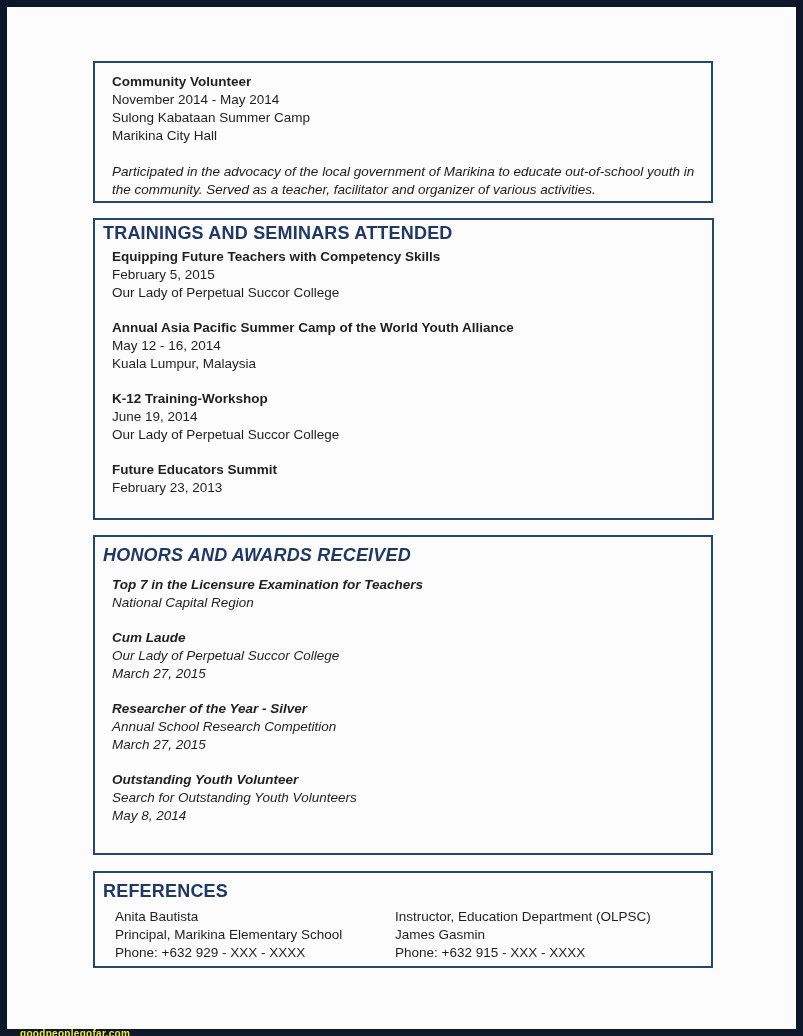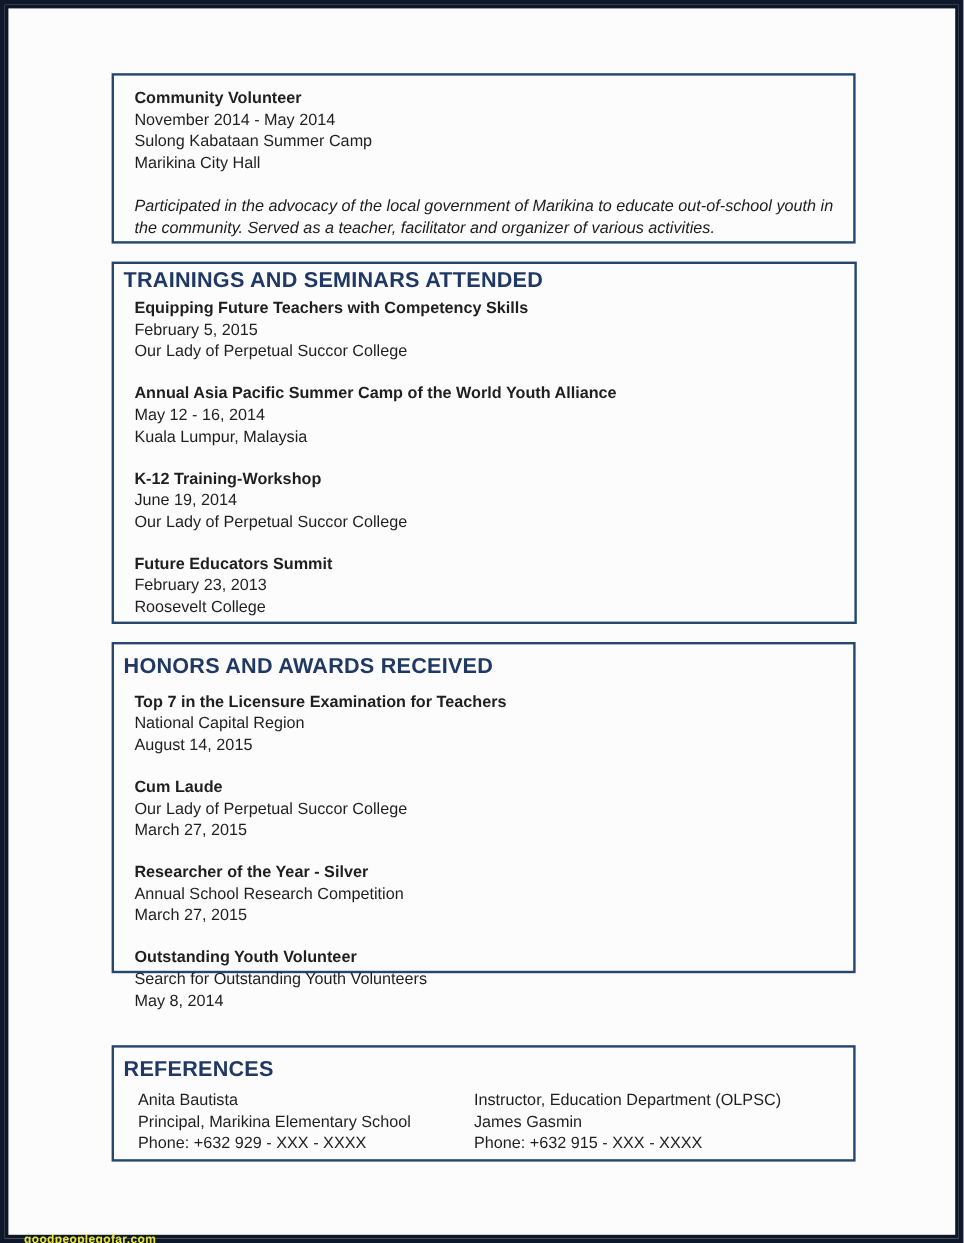--- a/index.html
+++ b/index.html
@@ -24,21 +24,21 @@
   .box {
     position: absolute;
     border: 2px solid #24466f;
     background: #fcfcfd;
     font-size: 13.5px;
     line-height: 18px;
     color: #1f1f1f;
   }
   .box1 { left: 86px; top: 54px;  width: 620px; height: 142px; }
   .box2 { left: 86px; top: 211px; width: 621px; height: 302px; }
-  .box3 { left: 86px; top: 528px; width: 620px; height: 276px; }
+  .box3 { left: 86px; top: 528px; width: 620px; height: 320px; font-style: italic; }
   .box4 { left: 86px; top: 864px; width: 620px; height: 97px;  }
 
   .section-heading {
     color: #1f3864;
     font-weight: bold;
     font-size: 18px;
     padding: 4px 0 0 8px;
     letter-spacing: 0.2px;
   }
   .box3 .section-heading { padding-top: 9px; }
@@ -110,32 +110,30 @@
           <div class="entry-line">Kuala Lumpur, Malaysia</div>
         </div>
         <div class="entry">
           <div class="entry-title">K-12 Training-Workshop</div>
           <div class="entry-line">June 19, 2014</div>
           <div class="entry-line">Our Lady of Perpetual Succor College</div>
         </div>
         <div class="entry">
           <div class="entry-title">Future Educators Summit</div>
           <div class="entry-line">February 23, 2013</div>
-          <div class="entry-line">Roosevelt College</div>
         </div>
       </div>
     </section>
 
     <section class="box box3">
       <div class="section-heading">HONORS AND AWARDS RECEIVED</div>
       <div class="entries">
         <div class="entry">
           <div class="entry-title">Top 7 in the Licensure Examination for Teachers</div>
           <div class="entry-line">National Capital Region</div>
-          <div class="entry-line">August 14, 2015</div>
         </div>
         <div class="entry">
           <div class="entry-title">Cum Laude</div>
           <div class="entry-line">Our Lady of Perpetual Succor College</div>
           <div class="entry-line">March 27, 2015</div>
         </div>
         <div class="entry">
           <div class="entry-title">Researcher of the Year - Silver</div>
           <div class="entry-line">Annual School Research Competition</div>
           <div class="entry-line">March 27, 2015</div>

